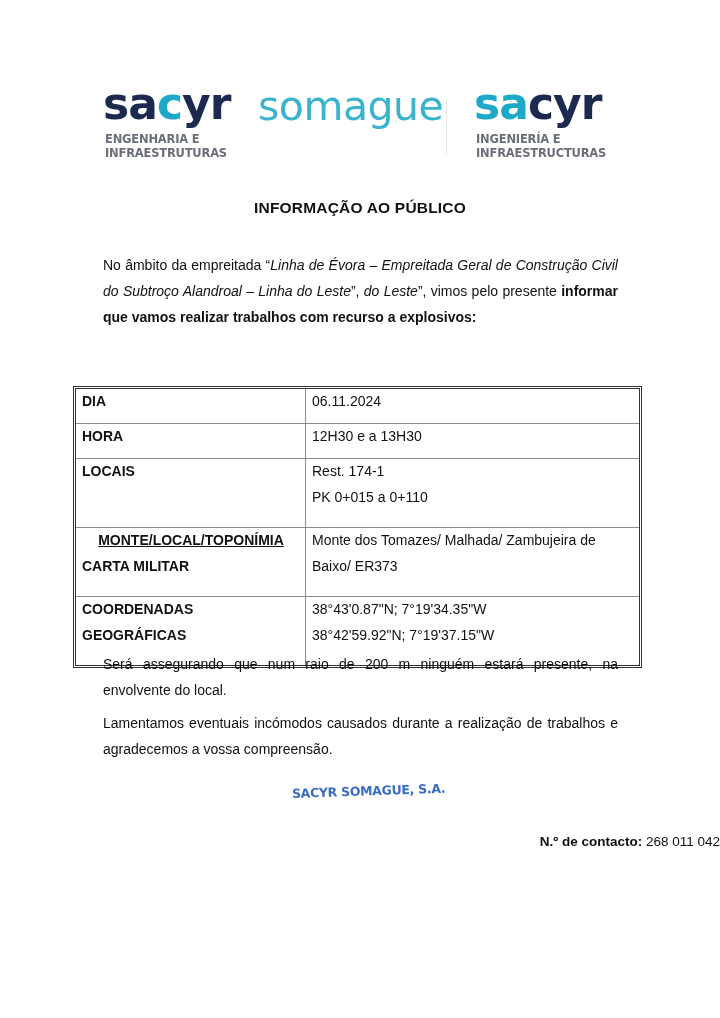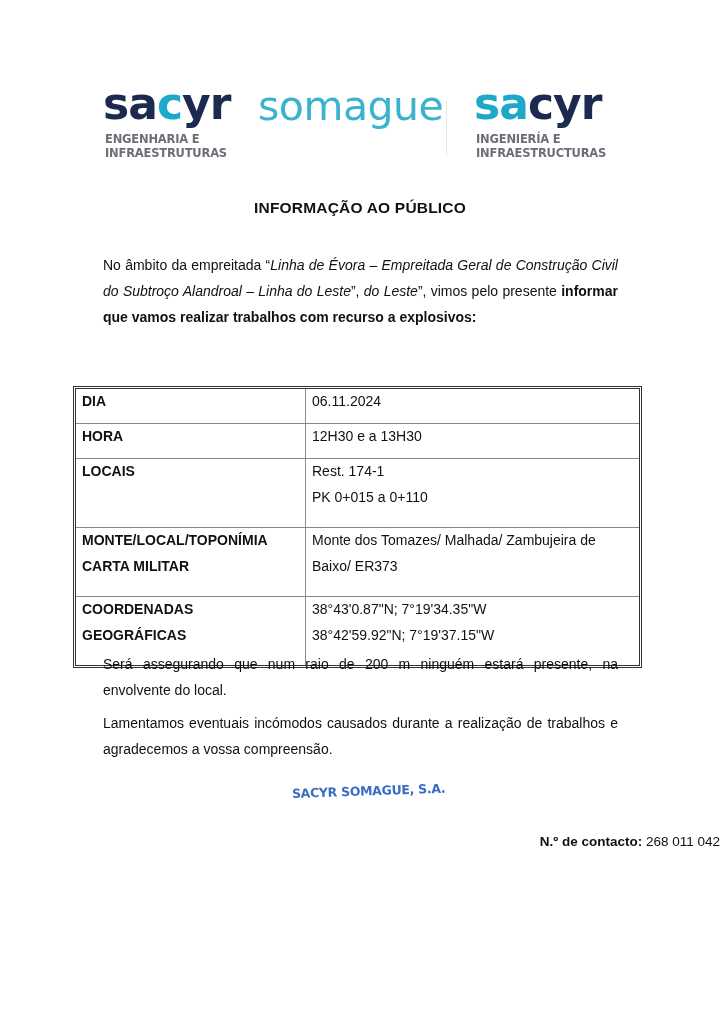--- a/index.html
+++ b/index.html
@@ -30,21 +30,21 @@
 
   .table-wrap { position: absolute; left: 73px; top: 338px; width: 569px; height: 282px;
                 border: 3px double #333; box-sizing: border-box; margin-top: 48px; }
   table { border-collapse: collapse; width: 100%; height: 100%; table-layout: fixed; }
   td { border: 1px solid #8a8a8a; font-size: 14px; line-height: 25.5px; padding: 0 5px 0 6px;
        vertical-align: top; }
   tr:first-child td { border-top: none; }
   tr:last-child td { border-bottom: none; }
   td:first-child { border-left: none; width: 218px; font-weight: bold; }
   td:last-child { border-right: none; }
-  .justify-line { display: flex; justify-content: flex-start; }
+  .justify-line { display: flex; justify-content: center; text-decoration: underline; }
   .val-justify { text-align: justify; }
 
   .signature { position: absolute; top: 786px; left: 292px; font-family: "DejaVu Sans", sans-serif;
                font-size: 12.5px; font-weight: bold; color: #3b6cc4; letter-spacing: -0.3px;
                transform: rotate(-2deg); transform-origin: left center; }
   .contact { position: absolute; top: 834px; left: 0; width: 720px; text-align: right; font-size: 13.5px; }
   .contact b { font-weight: bold; }
 </style>
 </head>
 <body>

